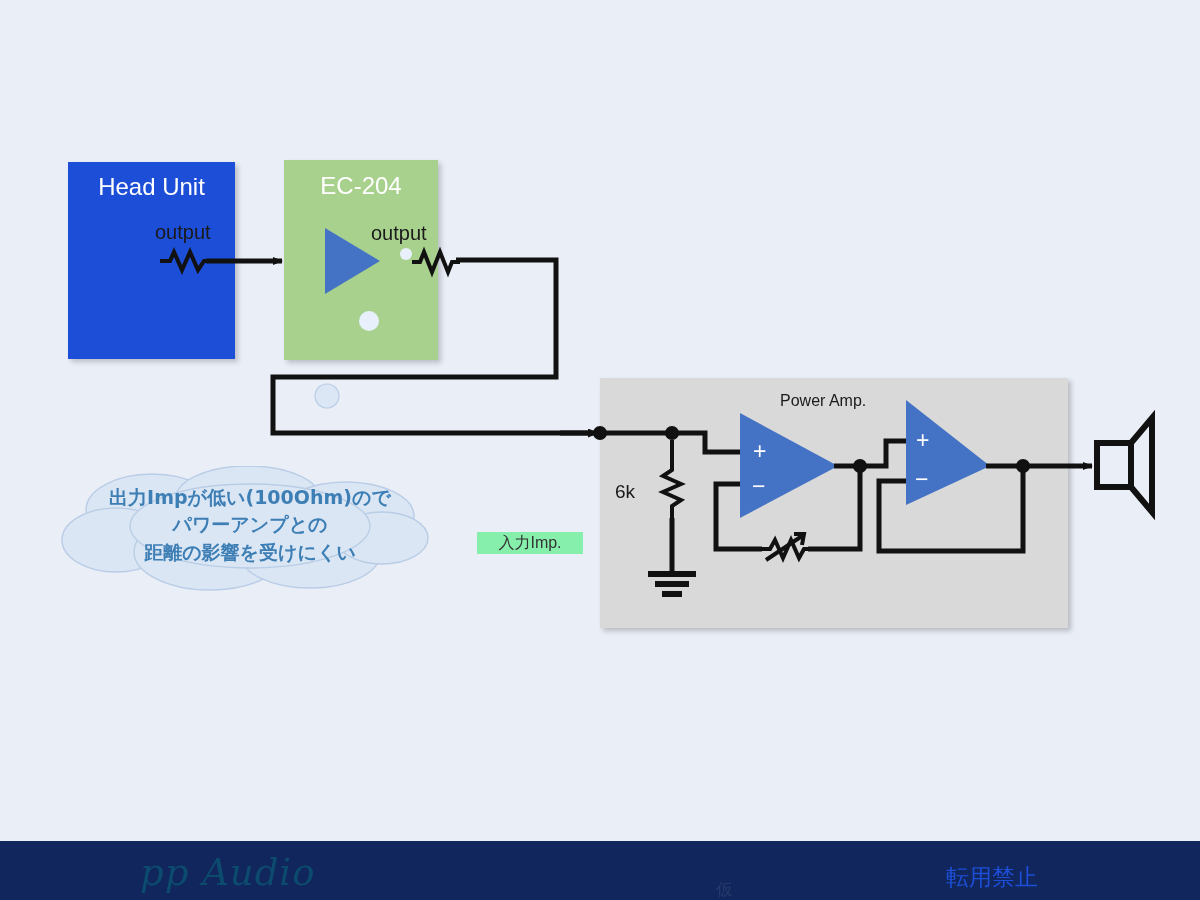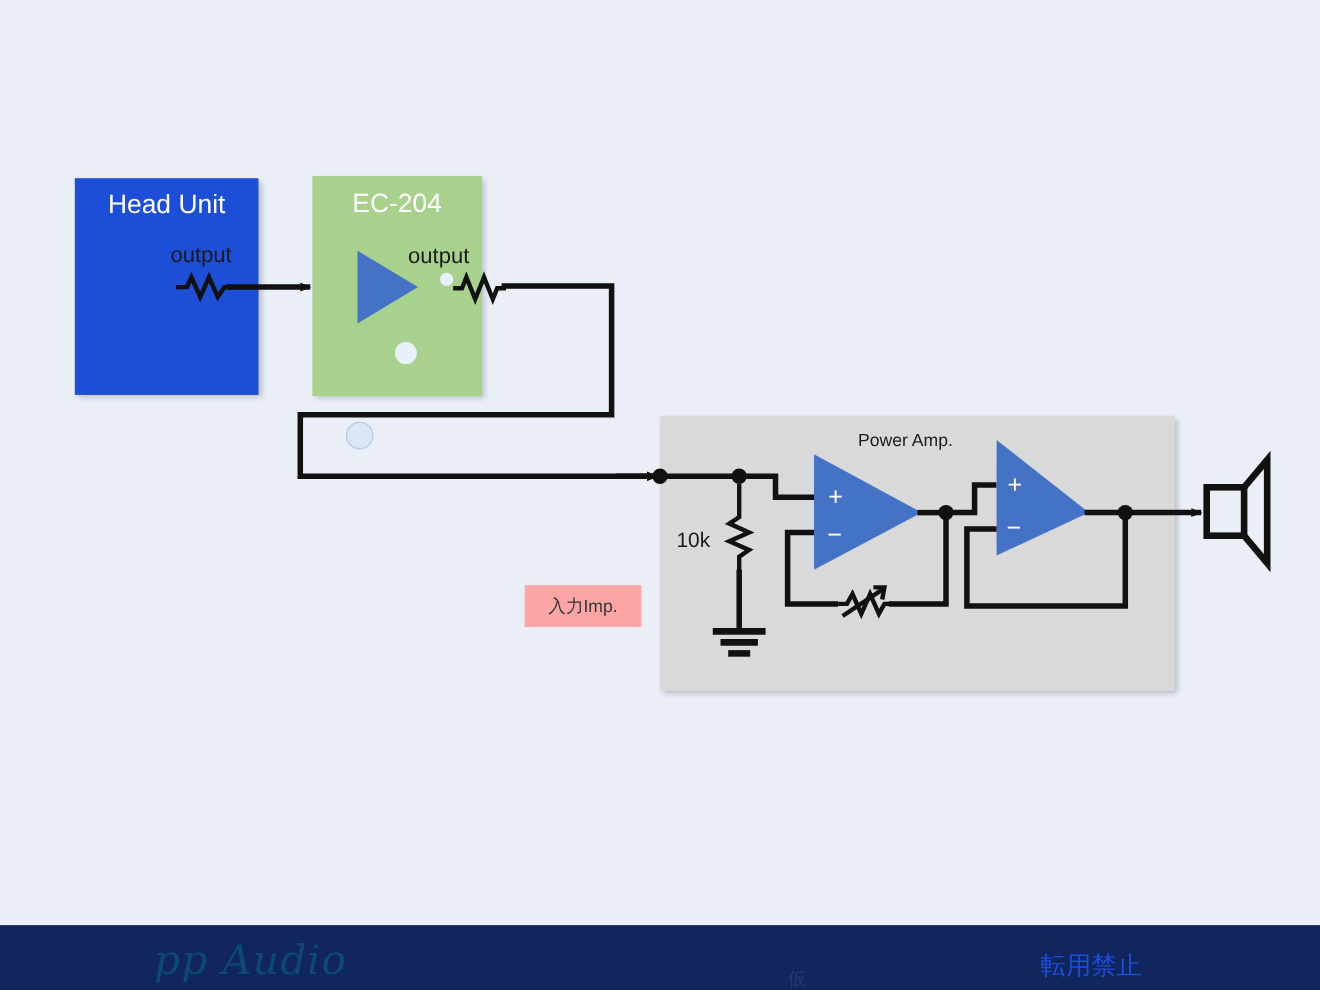--- a/index.html
+++ b/index.html
@@ -83,22 +83,22 @@
     position: absolute;
     left: 615px; top: 481px;
     font-size: 19px;
     color: #1a1a1a;
   }
 
   
   #input-imp {
     position: absolute;
     left: 477px; top: 532px;
-    width: 106px; height: 38px;
-    background: #fca5a5;
+    width: 106px; height: 22px;
+    background: #86efac;
     display: flex;
     align-items: center;
     justify-content: center;
     font-size: 16px;
     color: #333;
   }
 
   
   #lowz-label {
     position: absolute;
@@ -176,25 +176,42 @@
   </div>
   <div class="out-label" id="hu-output">output</div>
 
   <div class="block" id="ec204">
     <div class="block-label">EC-204</div>
   </div>
   <div class="out-label" id="ec-output">output</div>
 
   <div id="power-panel"></div>
   <div id="power-amp-title">Power Amp.</div>
-  <div id="res-10k-label">10k</div>
+  <div id="res-10k-label">6k</div>
 
   <div id="input-imp">入力Imp.</div>
 
 
+  <div id="cloud-wrap">
+    <svg width="380" height="128" viewBox="0 0 380 128">
+      <g fill="#dbe6f4" stroke="#b9cde6" stroke-width="1.4">
+        <ellipse cx="92" cy="44" rx="66" ry="36"></ellipse>
+        <ellipse cx="188" cy="32" rx="72" ry="32"></ellipse>
+        <ellipse cx="286" cy="50" rx="68" ry="34"></ellipse>
+        <ellipse cx="56" cy="74" rx="54" ry="32"></ellipse>
+        <ellipse cx="150" cy="86" rx="76" ry="38"></ellipse>
+        <ellipse cx="250" cy="88" rx="70" ry="34"></ellipse>
+        <ellipse cx="322" cy="72" rx="46" ry="26"></ellipse>
+        <ellipse cx="190" cy="60" rx="120" ry="42"></ellipse>
+      </g>
+    </svg>
+    <div id="cloud-text">出力Impが低い(100Ohm)ので
+パワーアンプとの
+距離の影響を受けにくい</div>
+  </div>
 
   <svg class="overlay" viewBox="0 0 1200 900">
     <defs>
       <marker id="arrow" markerWidth="10" markerHeight="8" refX="9" refY="4" orient="auto" markerUnits="userSpaceOnUse">
         <path d="M0,0 L10,4 L0,8 z" fill="#111"></path>
       </marker>
       <marker id="arrowL" markerWidth="11" markerHeight="9" refX="10" refY="4.5" orient="auto" markerUnits="userSpaceOnUse">
         <path d="M0,0 L11,4.5 L0,9 z" fill="#111"></path>
       </marker>
     </defs>

